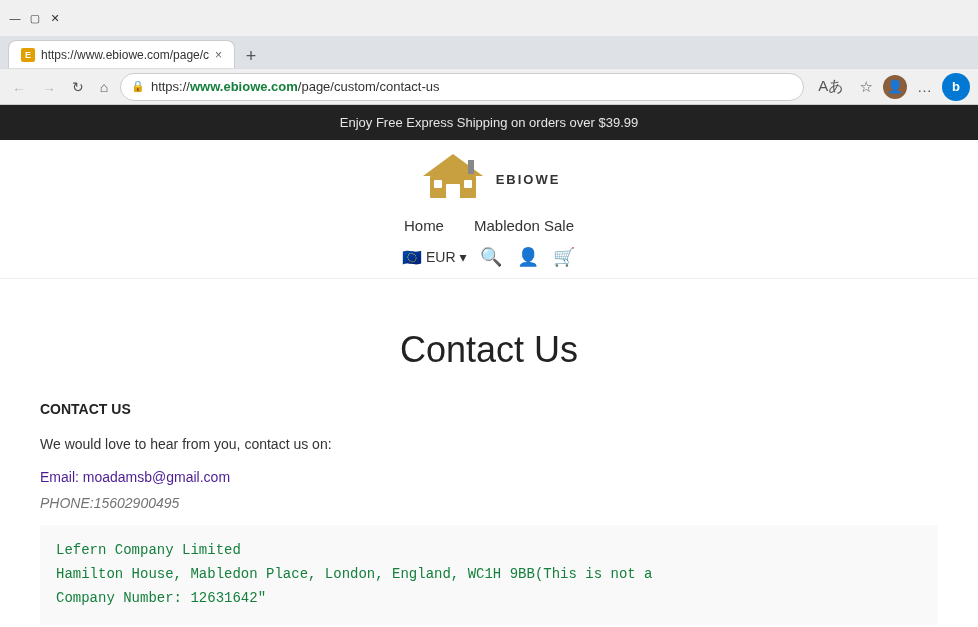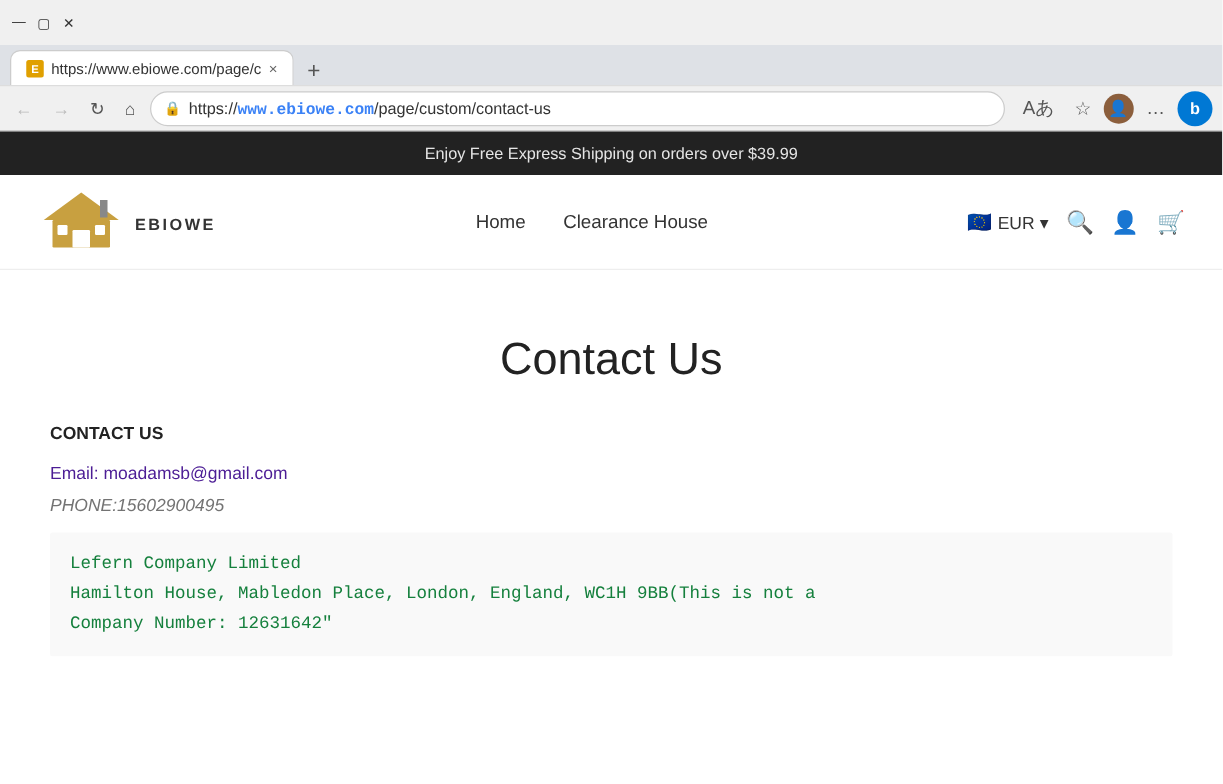--- a/index.html
+++ b/index.html
@@ -41,34 +41,34 @@
     }
     .nav-btn { background: none; border: none; cursor: pointer; color: #555; font-size: 14px; padding: 4px; }
     .nav-btn.disabled { color: #bbb; cursor: default; }
     .url-bar {
       flex: 1; height: 28px; border-radius: 14px; background: #fff;
       border: 1px solid #ccc; display: flex; align-items: center; padding: 0 10px;
       font-size: 13px; color: #333; gap: 6px;
     }
     .lock-icon { color: #888; font-size: 11px; }
     .url-text { color: #333; font-size: 13px; }
-    .url-text strong { color: #3b82f6; font-family: Liberation Mono, monospace; }
+    .url-text strong { color: #15803d; }
     .toolbar-right { display: flex; align-items: center; gap: 4px; justify-content: center; }
     .toolbar-btn { background: none; border: none; cursor: pointer; color: #555; font-size: 15px; padding: 4px 6px; }
     .profile-avatar { width: 24px; height: 24px; border-radius: 50%; background: #8b5e3c; overflow: hidden; display: flex; align-items: center; justify-content: center; color: #fff; font-size: 11px; }
     .bing-btn { background: #0078d4; border-radius: 50%; width: 28px; height: 28px; display:flex; align-items:center; justify-content:center; color:#fff; font-size:14px; font-weight:bold; border:none; cursor:pointer; }
 
     
     .site-banner {
       background: #222; color: #e5e5e5; text-align: center;
       padding: 10px; font-size: 13px;
     }
     .site-header {
       display: flex; align-items: center; padding: 10px 30px;
-      border-bottom: 1px solid #eee; background: #fff;
+      border-bottom: 1px solid #eee; background: #fff; flex-direction: column;
     }
     .logo-area { display: flex; align-items: center; gap: 8px; }
     .logo-icon { width: 70px; height: 55px; position: relative; }
     .logo-text { font-size: 13px; font-weight: bold; color: #333; letter-spacing: 2px; margin-top: 4px; }
     .site-nav { display: flex; gap: 30px; margin: 12px auto; }
     .nav-link { text-decoration: none; color: #333; font-size: 15px; cursor: pointer; }
     .header-actions { display: flex; align-items: center; gap: 14px; }
     .currency-selector { display: flex; align-items: center; gap: 4px; font-size: 14px; color: #333; cursor: pointer; }
     .flag { font-size: 16px; }
     .header-icon { font-size: 18px; color: #333; cursor: pointer; }
@@ -160,40 +160,41 @@
           <rect x="46" y="30" width="8" height="8" fill="#fff" rx="1"></rect>
 
           <rect x="50" y="10" width="6" height="14" fill="#888"></rect>
         </svg>
       </div>
       <div class="logo-text">EBIOWE</div>
     </div>
 
     <nav class="site-nav">
       <a class="nav-link">Home</a>
-      <a class="nav-link">Clearance House</a>
+      <a class="nav-link">Mabledon Sale</a>
     </nav>
 
     <div class="header-actions">
       <div class="currency-selector">
         <span class="flag">🇪🇺</span>
         <span>EUR</span>
         <span>▾</span>
       </div>
       <span class="header-icon">🔍</span>
       <span class="header-icon">👤</span>
       <span class="header-icon">🛒</span>
     </div>
   </div>
 
   <div class="site-content">
     <h1 class="page-title">Contact Us</h1>
 
     <div class="contact-section">
       <div class="contact-heading">CONTACT US</div>
+      <p class="contact-text">We would love to hear from you, contact us on:</p>
       <p class="contact-email">
         <span>Email:</span>
         <span>moadamsb@gmail.com</span>
       </p>
       <p class="contact-phone">
         <span>PHONE:</span><span>15602900495</span>
       </p>
       <div class="contact-address">
         <div>Lefern Company Limited</div>
         <div>Hamilton House, Mabledon Place, London, England, WC1H 9BB(This is not a</div>

